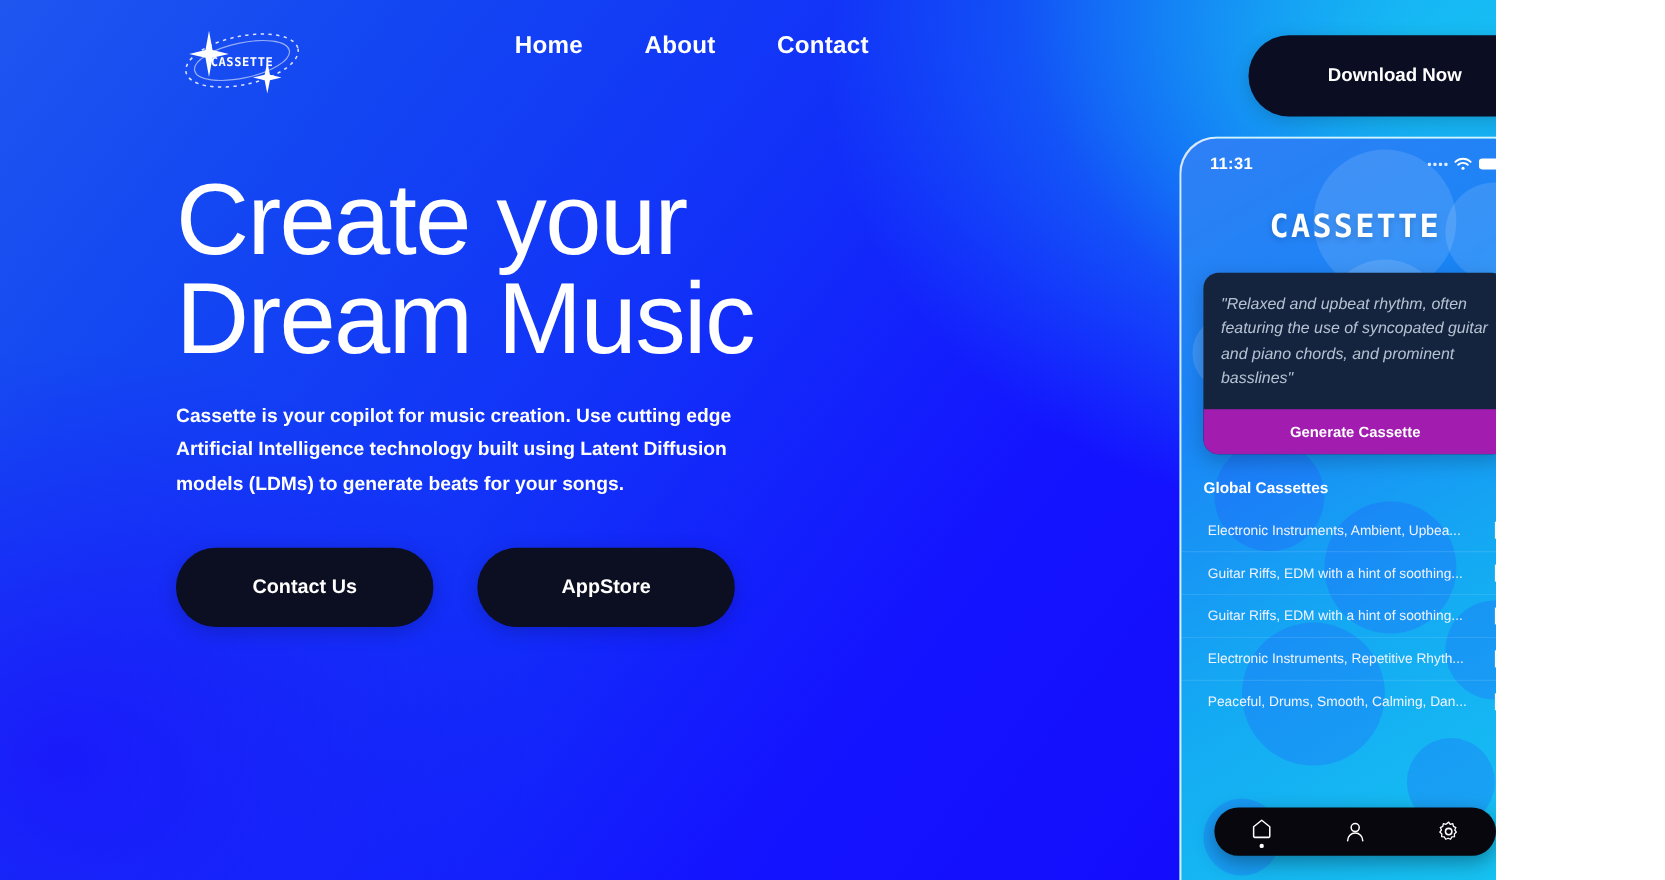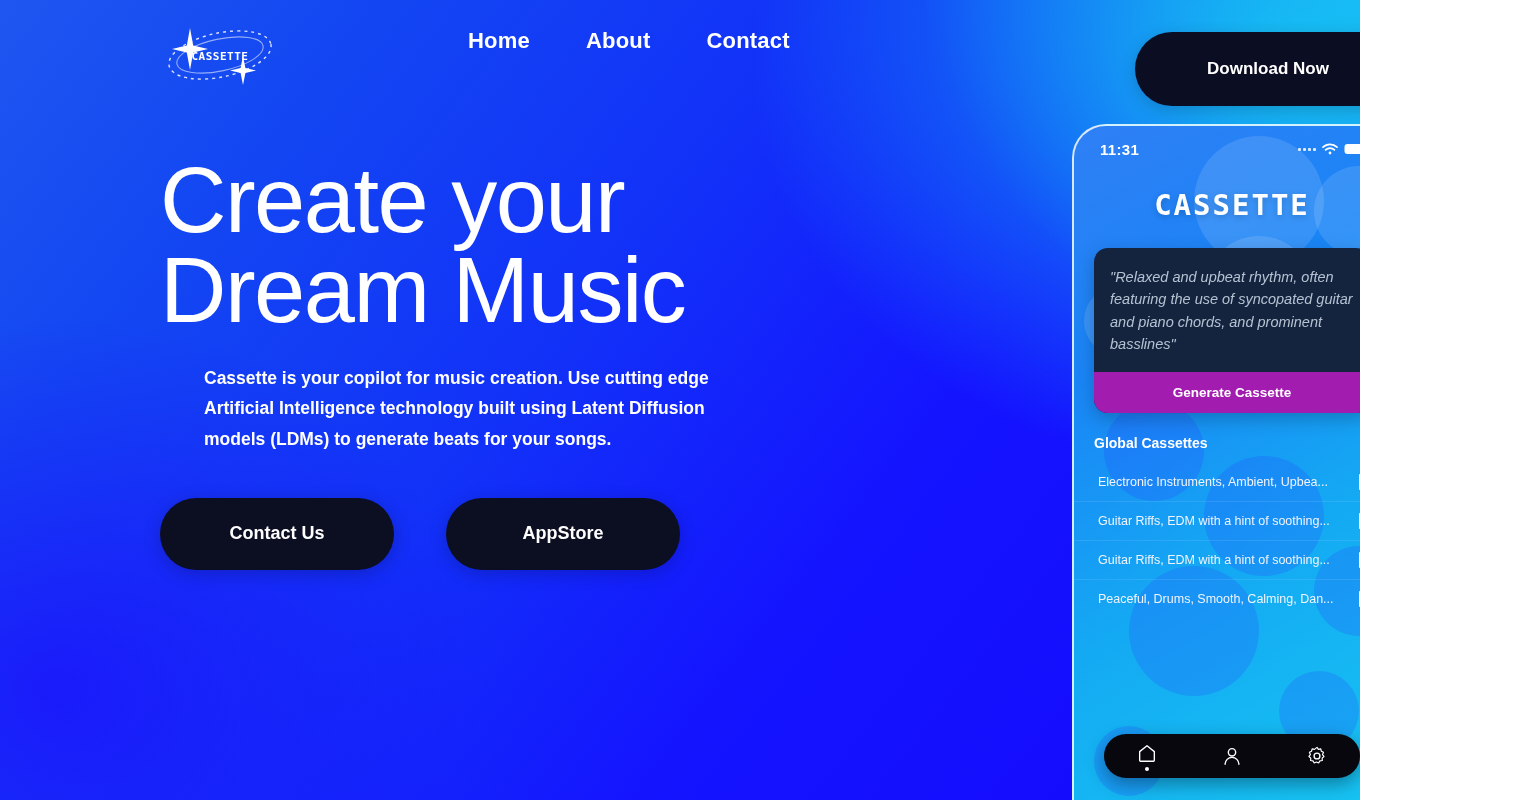--- a/index.html
+++ b/index.html
@@ -101,26 +101,25 @@
     letter-spacing: -1.5px;
     white-space: pre-line;
   }
   .hero-sub {
     margin-top: 28px;
     color: #ffffff;
     font-size: 17.5px;
     line-height: 1.72;
     font-weight: 600;
     max-width: 560px;
-    margin-left: 44px;
   }
   .hero-buttons {
     margin-top: 44px;
     display: flex;
-    gap: 52px;
+    gap: 40px;
   }
   .pill-btn {
     width: 234px;
     height: 72px;
     border-radius: 40px;
     background: #0c0e21;
     color: #ffffff;
     font-size: 18px;
     font-weight: 600;
     display: flex;
@@ -386,20 +385,24 @@
         </div>
         <div class="cassette-row">
           <span class="cassette-name">Guitar Riffs, EDM with a hint of soothing...</span>
           <span class="play-icon"></span>
         </div>
         <div class="cassette-row">
           <span class="cassette-name">Guitar Riffs, EDM with a hint of soothing...</span>
           <span class="play-icon"></span>
         </div>
         <div class="cassette-row">
+          <span class="cassette-name">Electronic Instruments, Repetitive Rhyth...</span>
+          <span class="play-icon"></span>
+        </div>
+        <div class="cassette-row">
           <span class="cassette-name">Peaceful, Drums, Smooth, Calming, Dan...</span>
           <span class="play-icon"></span>
         </div>
       </div>
 
     </div>
 
     <div class="bottom-nav">
       <span class="nav-icon">
         <svg width="22" height="22" viewBox="0 0 24 24">

